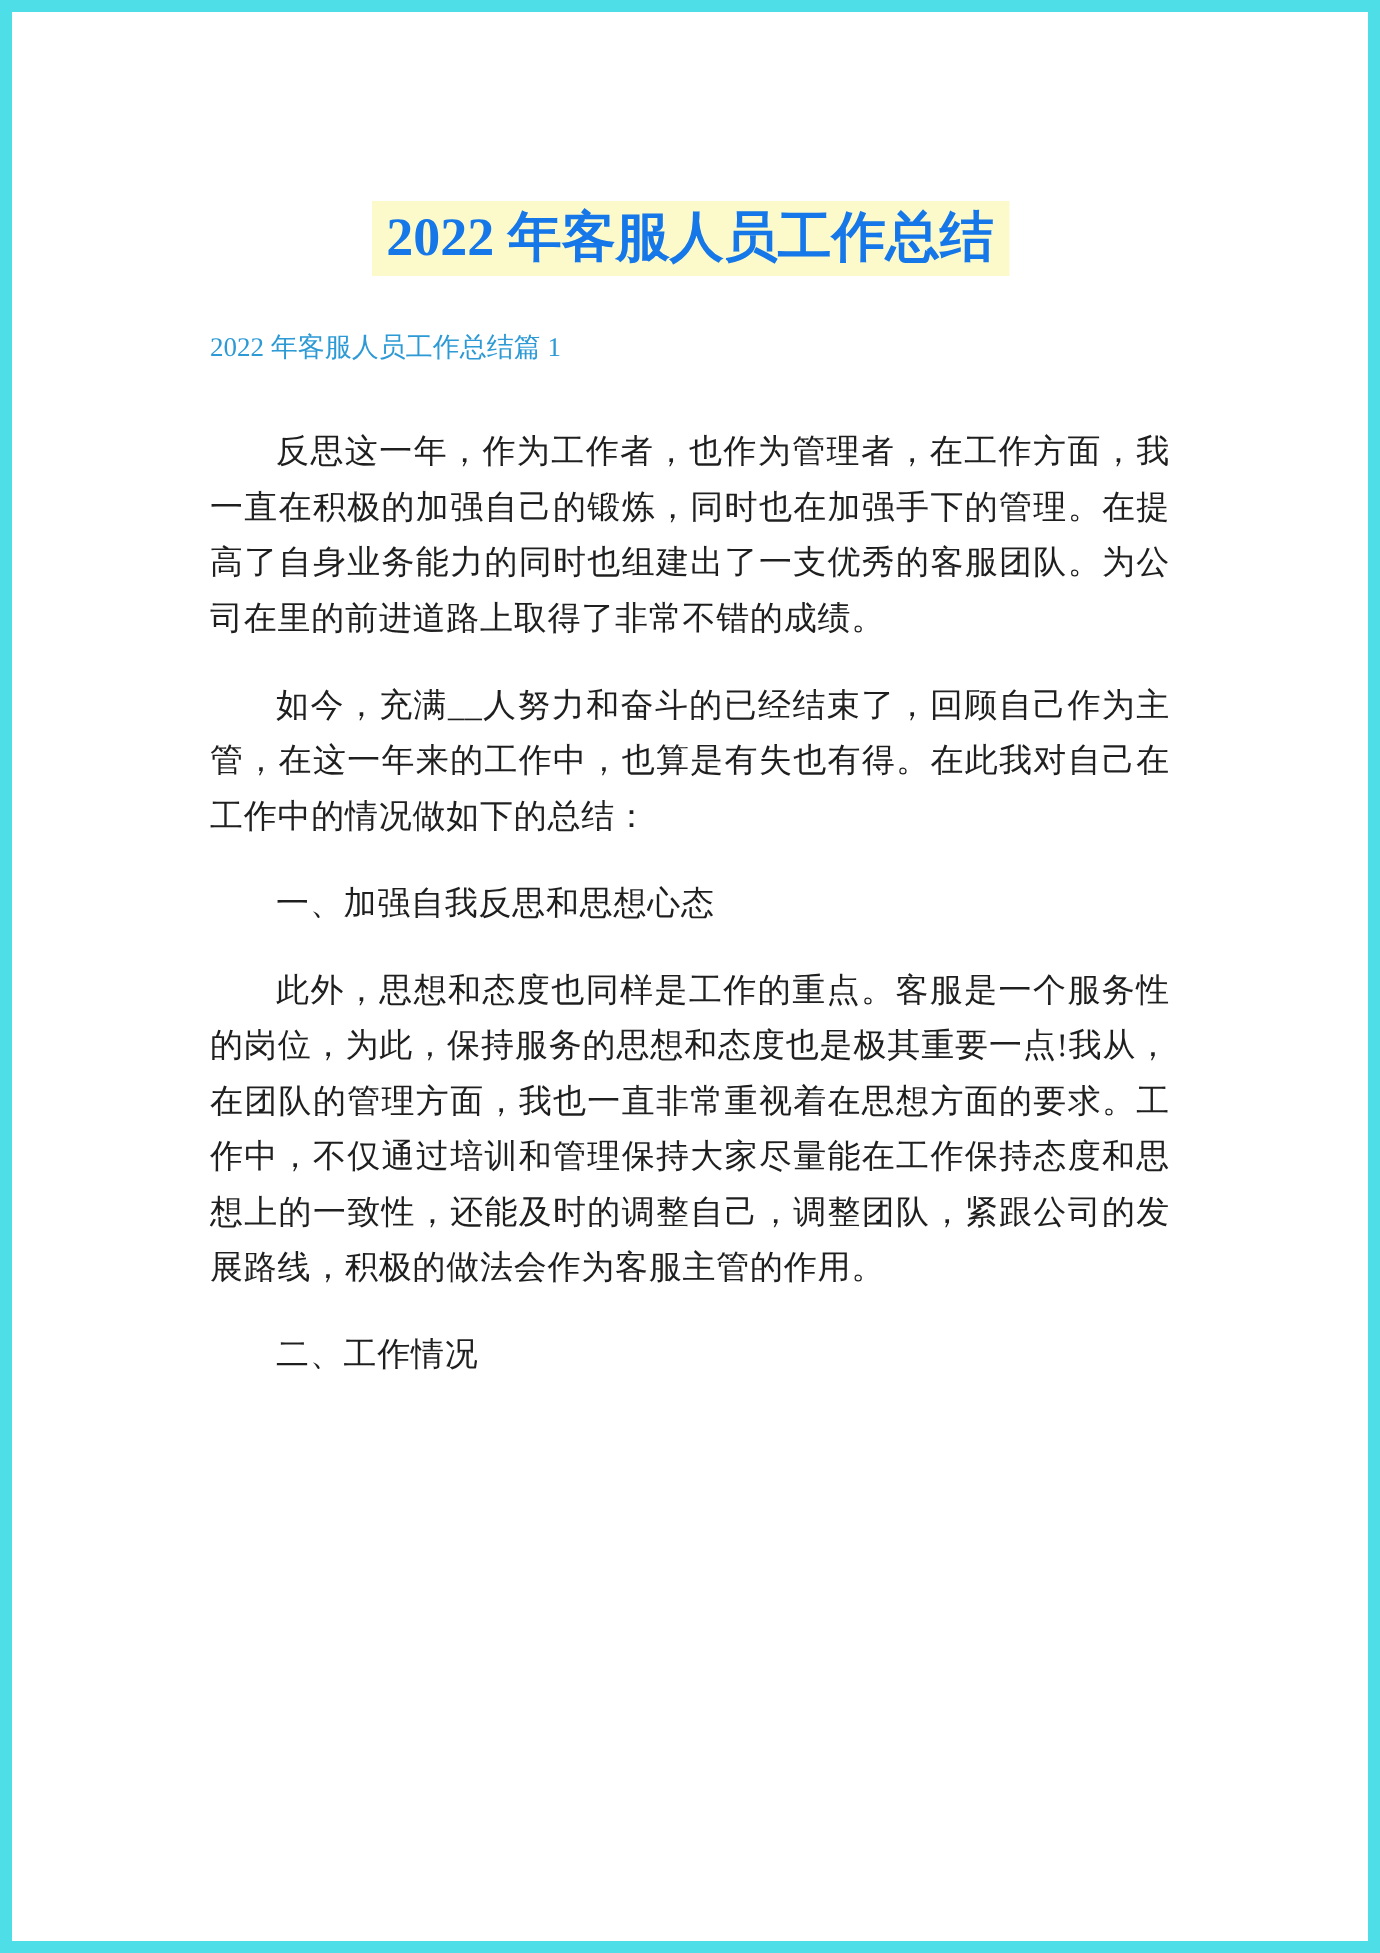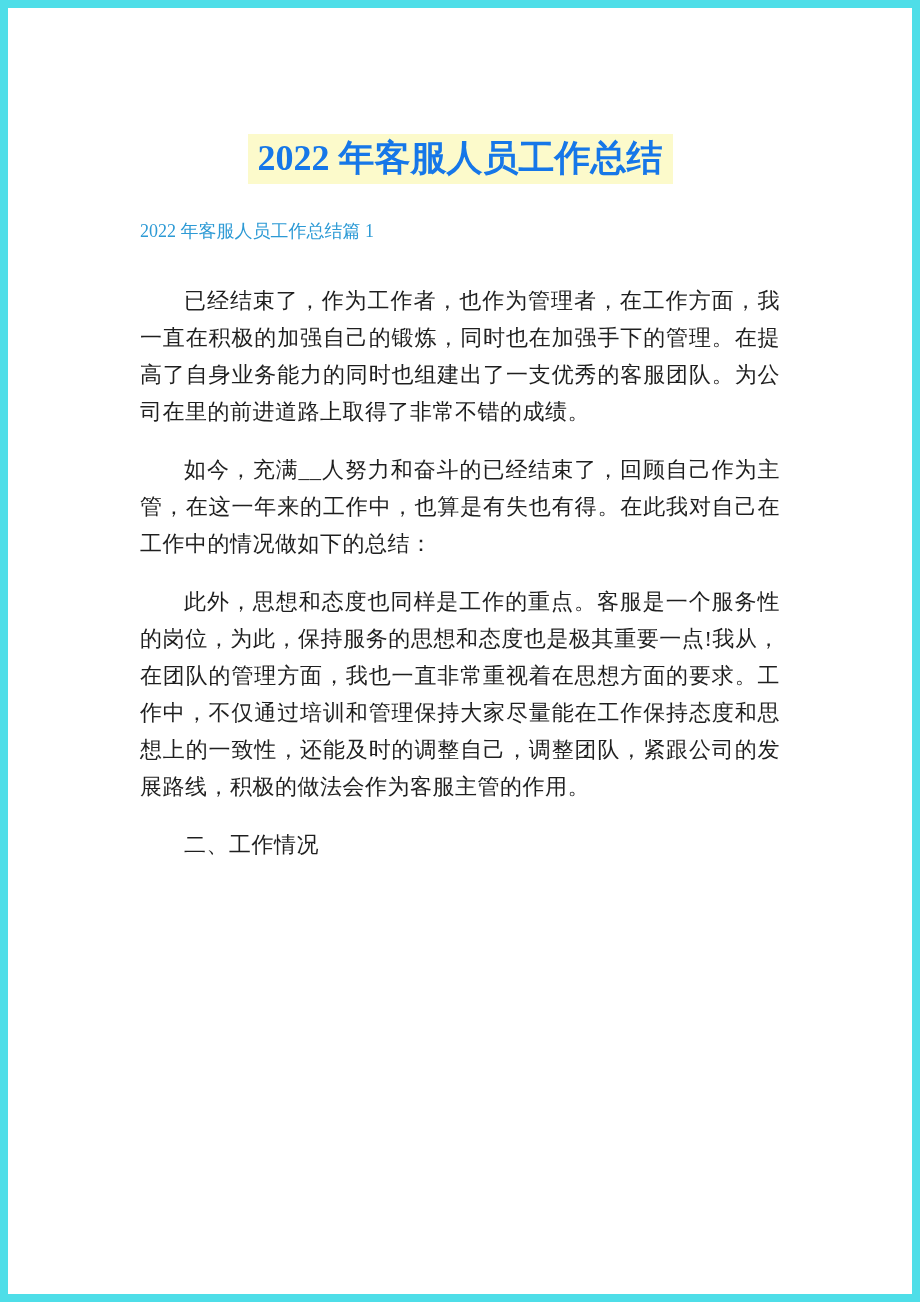--- a/index.html
+++ b/index.html
@@ -55,19 +55,20 @@
   }
 </style>
 </head>
 <body>
 
 <div class="page" style="--border-color: #4edee8; --page-bg: #ffffff; --title-color: #1677e8; --highlight-color: #fcfacb; --subtitle-color: #2d9ad5; --body-color: #1f1f1f;">
   <div class="inner">
     <h1 class="doc-title"><span class="hl">2022 年客服人员工作总结</span></h1>
     <div class="subtitle">2022 年客服人员工作总结篇 1</div>
     <div class="content">
-        <p class="para">已经结束了，作为工作者，也作为管理者，在工作方面，我一直在积极的加强自己的锻炼，同时也在加强手下的管理。在提高了自身业务能力的同时也组建出了一支优秀的客服团队。为公司在里的前进道路上取得了非常不错的成绩。</p>
+        <p class="para">反思这一年，作为工作者，也作为管理者，在工作方面，我一直在积极的加强自己的锻炼，同时也在加强手下的管理。在提高了自身业务能力的同时也组建出了一支优秀的客服团队。为公司在里的前进道路上取得了非常不错的成绩。</p>
         <p class="para">如今，充满__人努力和奋斗的已经结束了，回顾自己作为主管，在这一年来的工作中，也算是有失也有得。在此我对自己在工作中的情况做如下的总结：</p>
+        <p class="heading">一、加强自我反思和思想心态</p>
         <p class="para">此外，思想和态度也同样是工作的重点。客服是一个服务性的岗位，为此，保持服务的思想和态度也是极其重要一点!我从，在团队的管理方面，我也一直非常重视着在思想方面的要求。工作中，不仅通过培训和管理保持大家尽量能在工作保持态度和思想上的一致性，还能及时的调整自己，调整团队，紧跟公司的发展路线，积极的做法会作为客服主管的作用。</p>
         <p class="heading">二、工作情况</p>
       </div>
   </div>
 </div>
 
 </body></html>

